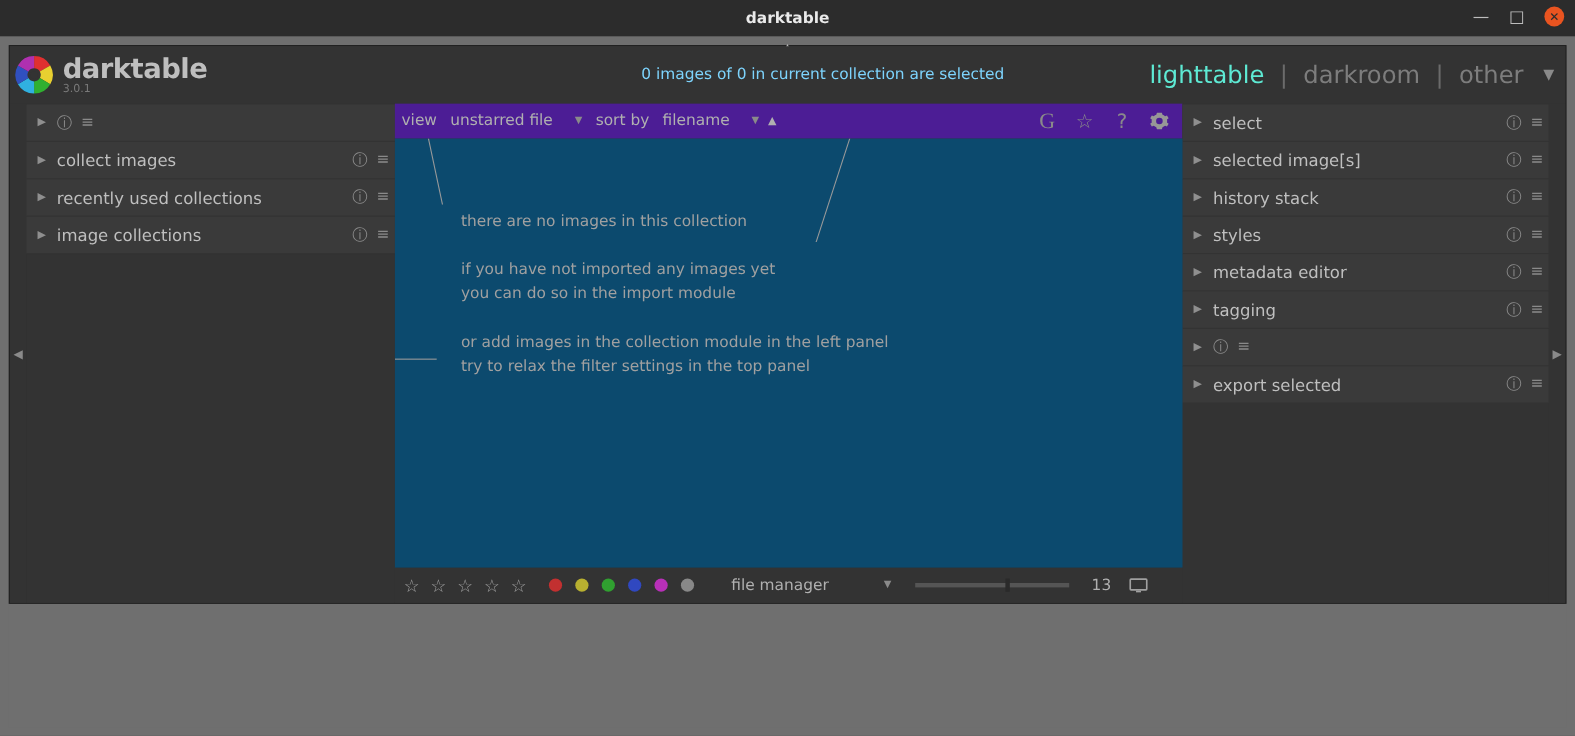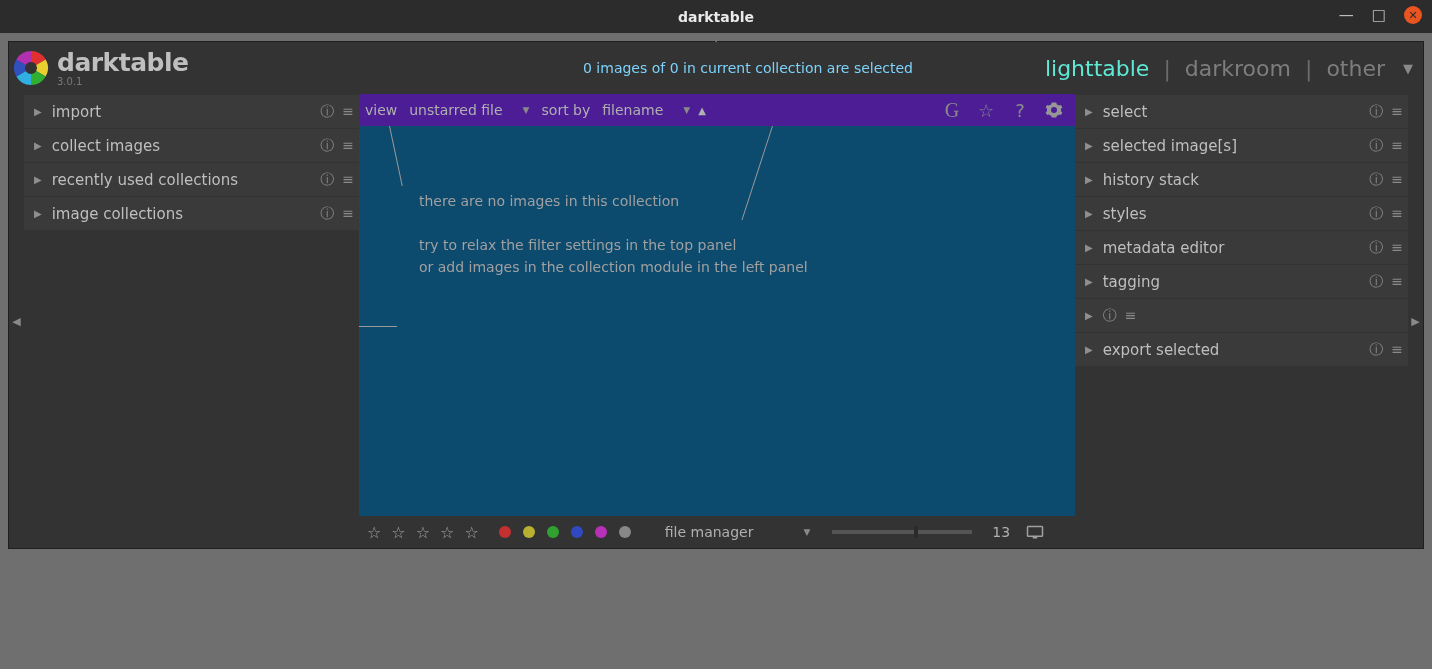--- a/index.html
+++ b/index.html
@@ -131,21 +131,20 @@
       <span class="caret">▼</span>
     </div>
   </div>
 
   <div class="main">
     <div class="edge-handle">◀</div>
 
     <div class="side-panel">
       <div class="module-row">
         <span class="expander">▶</span>
-        <span class="label">import</span>
         <span class="mod-icons">
             <span class="mod-info">ⓘ</span>
             <span class="mod-presets">≡</span>
           </span>
       </div>
       <div class="module-row">
         <span class="expander">▶</span>
         <span class="label">collect images</span>
         <span class="mod-icons">
             <span class="mod-info">ⓘ</span>
@@ -196,22 +195,26 @@
 
       <div class="canvas">
         <div class="guide-line gl1"></div>
         <div class="guide-line gl2"></div>
         <div class="guide-line gl3"></div>
         <div class="hint-text">
           <p>
               <span>there are no images in this collection</span>
             </p>
           <p>
+            <span>if you have not imported any images yet</span>
+            <span>you can do so in the import module</span>
+          </p>
+          <p>
+            <span>or add images in the collection module in the left panel</span>
             <span>try to relax the filter settings in the top panel</span>
-            <span>or add images in the collection module in the left panel</span>
           </p>
         </div>
       </div>
 
       <div class="bottombar">
         <div class="stars">
           <span class="star-outline">☆</span>
           <span class="star-outline">☆</span>
           <span class="star-outline">☆</span>
           <span class="star-outline">☆</span>

